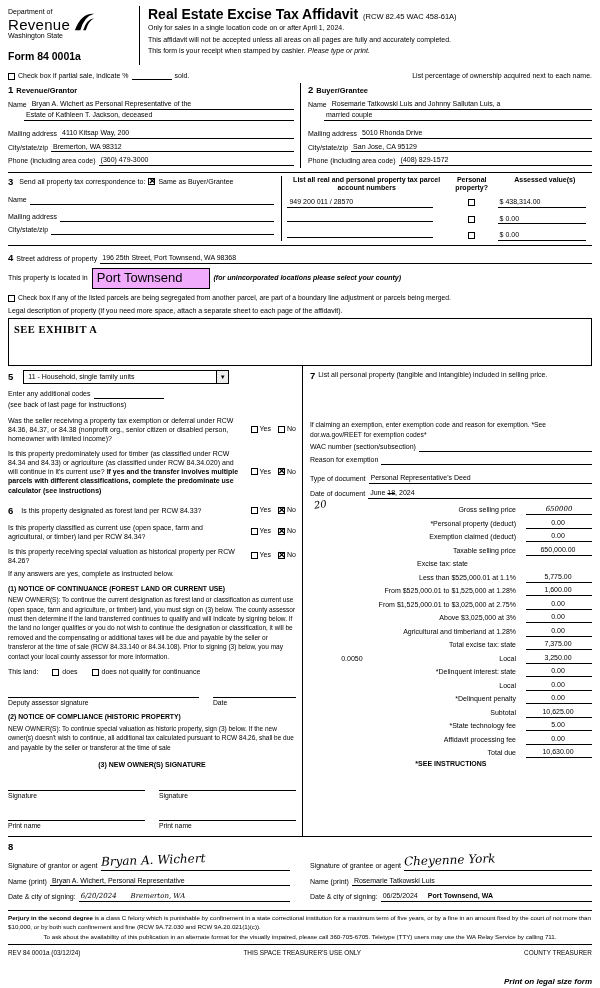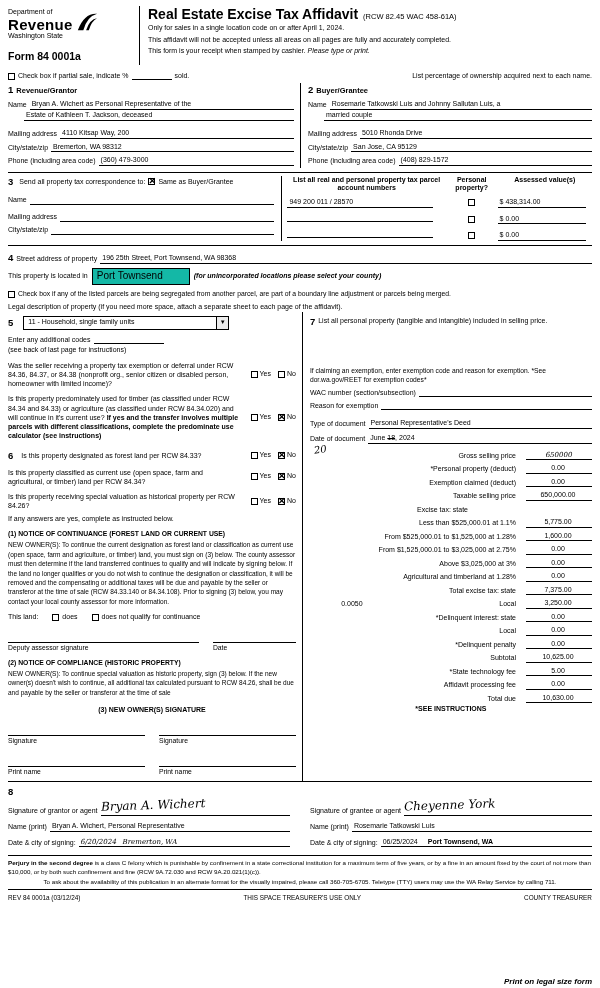--- a/index.html
+++ b/index.html
@@ -15,21 +15,21 @@
 .cb{display:inline-block;width:7px;height:7px;border:1px solid #000;position:relative;vertical-align:-1px;flex:none;background:#fff}
 .cb.checked::before{content:"✕";position:absolute;left:-1px;top:-3px;font-size:9px;font-weight:bold}
 .hand{font-family:"DejaVu Serif",serif;font-style:italic}
 .script{font-family:"DejaVu Serif",serif;font-style:italic;font-size:12px;white-space:nowrap}
 .num{font-size:9.5px;font-weight:bold;margin-right:3px;flex:none}
 
 .header{display:flex;gap:8px;padding-bottom:3px}
 .logo-col{width:132px;border-right:1.5px solid #000;padding:2px 4px 2px 0;flex:none}
 .logo-row{display:flex;align-items:flex-start;gap:3px}
 .dept1,.dept3{font-size:7px;display:block}
-.dept2{font-size:15px;font-weight:bold;display:block;letter-spacing:.3px;line-height:1}
+.dept2{font-size:15px;font-weight:normal;display:block;letter-spacing:.3px;line-height:1}
 .logo-mark{margin-top:3px;flex:none}
 .form-number{font-weight:bold;font-size:10.5px;margin-top:9px}
 .title-col{flex:1;padding-top:1px}
 .form-title{font-size:14px;font-weight:bold;line-height:1.05}
 .title-rcw{font-size:7.5px;margin-left:3px}
 .hnote{font-size:7px;margin-top:2.5px}
 
 .topbar{display:flex;justify-content:space-between;align-items:flex-end;padding:4px 0 3px}
 .tb-left{display:flex;align-items:flex-end;gap:3px}
 
@@ -50,21 +50,21 @@
 .pt-head{display:flex;font-weight:bold;text-align:center;line-height:1.2}
 .pt-c1{width:52%}.pt-c2{width:17%}.pt-c3{width:31%}
 .pt-row{display:flex;align-items:flex-end;margin-top:5px}
 .pt-row .pt-c1 .uv{width:92%}
 .pt-row .pt-c2{text-align:center}
 .pt-row .pt-c3 .uv{width:94%;text-align:left}
 
 .sec4{padding:3px 0 0}
 .s4row{display:flex;align-items:flex-end;margin-top:3px}
 .s4row2{display:flex;align-items:center;margin-top:4px;gap:4px}
-.located-box{border:1px solid #000;padding:1.5px 26px 1.5px 4px;font-size:10px;background:#14b8a6}
+.located-box{border:1px solid #000;padding:1.5px 26px 1.5px 4px;font-size:13px;background:#f0abfc}
 .located-note{font-weight:bold;font-style:italic}
 .segrow{display:flex;align-items:center;gap:3px;margin-top:5px;font-size:6.8px}
 .legal-lbl{margin-top:4px}
 .legalbox{border:1px solid #000;height:48px;padding:4px 5px;margin-top:3px}
 .exhibit{font-family:"Liberation Serif",serif;font-weight:bold;font-size:10.5px;letter-spacing:.5px}
 
 .main{display:flex;border-bottom:1px solid #000;min-height:452px}
 .main .mleft{width:50.5%;border-right:1px solid #000;padding:4px 6px 5px 0;flex:none}
 .main .mright{flex:1;padding:4px 0 5px 7px}
 .s5head{display:flex;align-items:center;gap:7px}
@@ -269,20 +269,23 @@
     <div class="s4row2">
       <span>This property is located in</span>
       <span class="located-box">Port Townsend</span>
       <span class="located-note">(for unincorporated locations please select your county)</span>
     </div>
     <div class="segrow">
       <span class="cb"></span>
       <span>Check box if any of the listed parcels are being segregated from another parcel, are part of a boundary line adjustment or parcels being merged.</span>
     </div>
     <div class="legal-lbl">Legal description of property (if you need more space, attach a separate sheet to each page of the affidavit).</div>
+    <div class="legalbox">
+      <span class="exhibit">SEE EXHIBIT A</span>
+    </div>
   </div>
 
   <div class="main">
     <div class="mleft">
       <div class="s5head">
         <span class="num">5</span>
         <span class="dropdown">
           <span>11 - Household, single family units</span>
           <span class="dd-btn">▼</span>
         </span>
@@ -516,21 +519,21 @@
           <span class="uv fill" style="position:relative">
             <span class="script sigover">Bryan A. Wichert</span>
           </span>
         </div>
         <div class="s8row">
           <span class="lbl">Name (print)</span>
           <span class="uv fill">Bryan A. Wichert, Personal Representative</span>
         </div>
         <div class="s8row">
           <span class="lbl">Date &amp; city of signing:</span>
-          <span class="uv fill"><span class="hand">6/20/2024</span><span class="hand" style="margin-left:6px">Bremerton, WA</span></span>
+          <span class="uv fill"><span class="hand">6/20/2024</span><span class="hand" style="margin-left:14px">Bremerton, WA</span></span>
         </div>
       </div>
       <div class="s8col">
         <div class="s8row">
           <span class="lbl">Signature of grantee or agent</span>
           <span class="uv fill" style="position:relative">
             <span class="script sigover">Cheyenne York</span>
           </span>
         </div>
         <div class="s8row">

